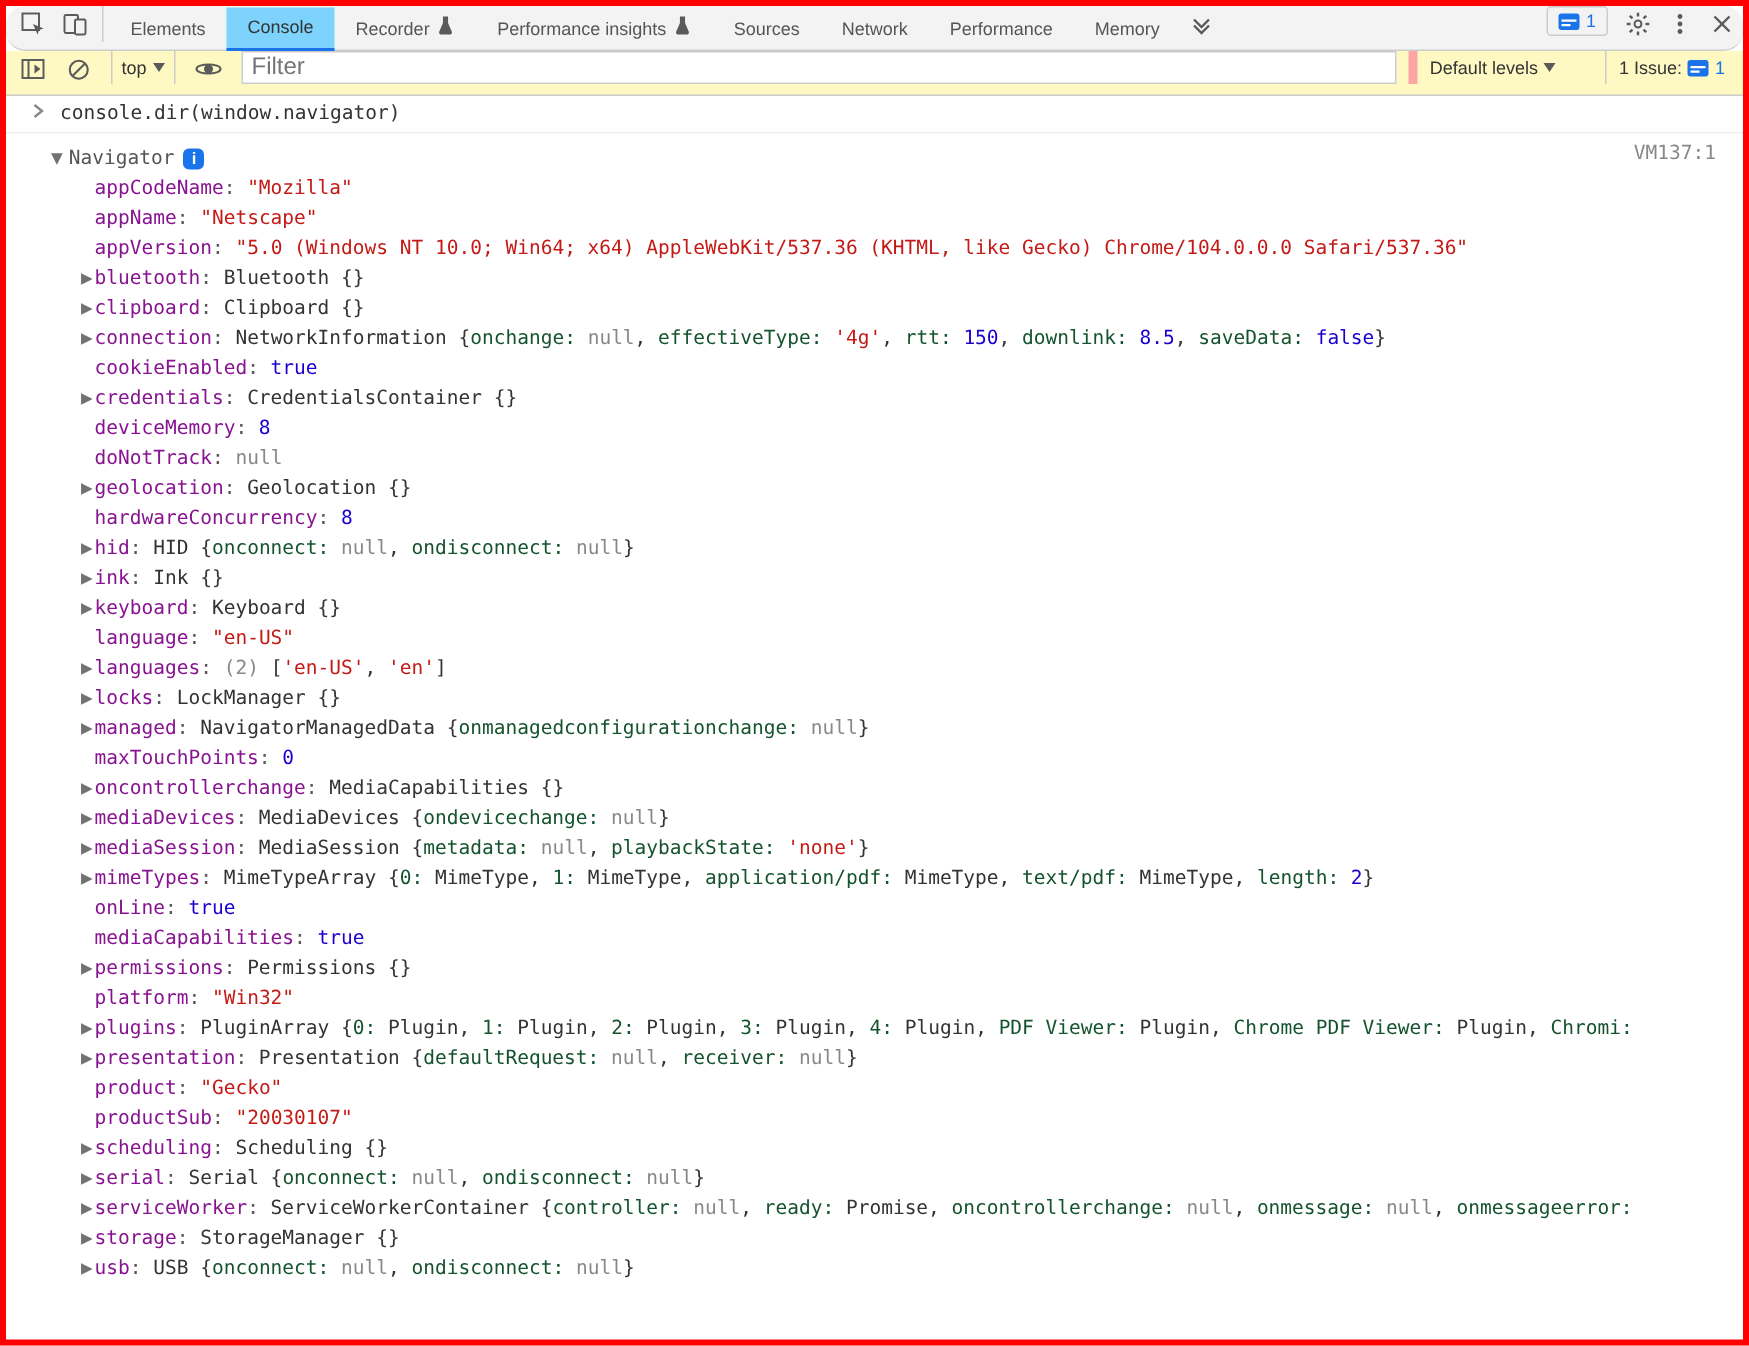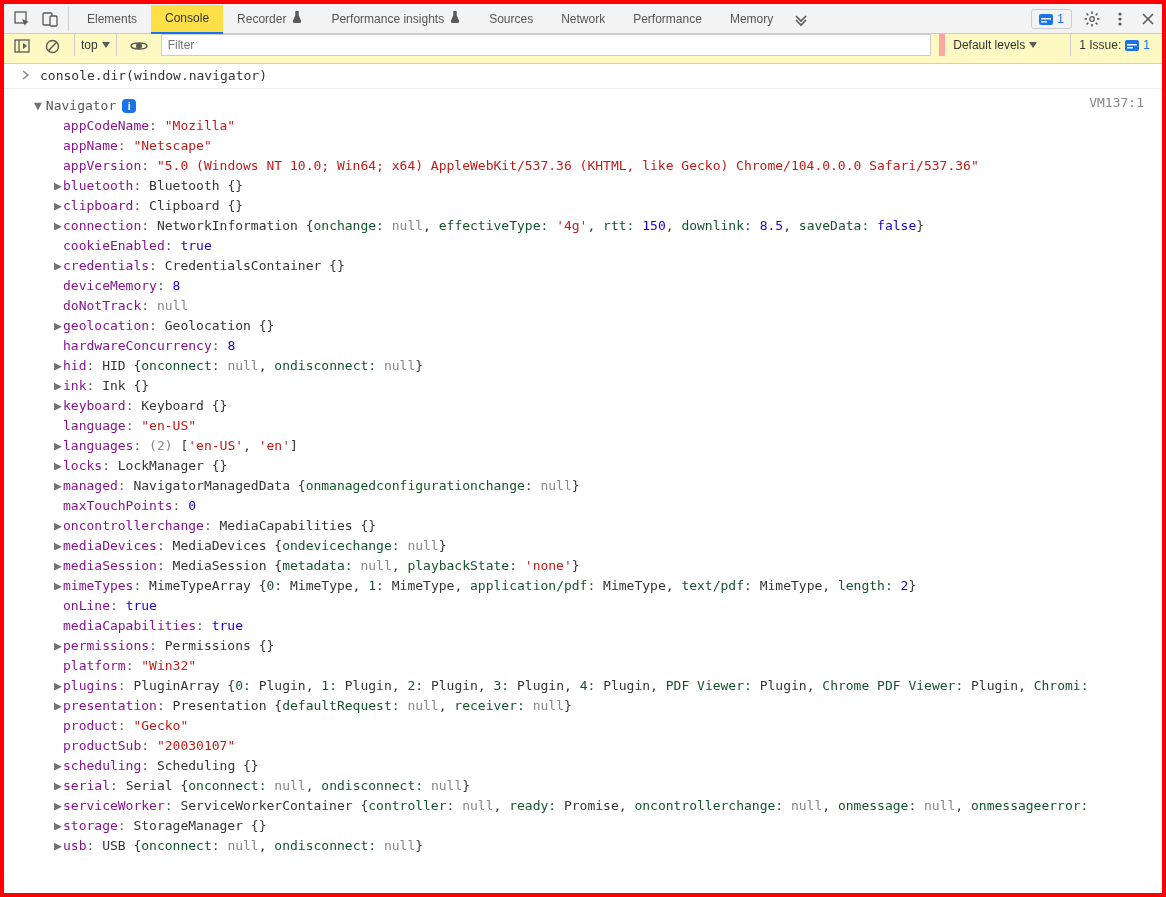--- a/index.html
+++ b/index.html
@@ -12,22 +12,23 @@
     width: 1166px;
     height: 897px;
     overflow: hidden;
     color: #333;
   }
   .toolbar {
     height: 30px;
     background: #f3f3f3;
     border-bottom: 1px solid #ccc;
     display: flex;
-    align-items: center;
+    align-items: flex-start;
     padding: 0 4px;
+    border-radius: 13px;
   }
   .tb-icon {
     width: 24px;
     height: 24px;
     display: flex;
     align-items: center;
     justify-content: center;
     color: #5a5a5a;
     cursor: pointer;
     margin: 0 2px;
@@ -40,21 +41,21 @@
     display: flex;
     align-items: center;
     color: #555;
     cursor: pointer;
     gap: 5px;
   }
   .tab.active {
     color: #333;
     border-bottom: 2px solid #1a73e8;
     margin-bottom: -1px;
-    background: #fde047;
+    background: #7dd3fc;
   }
   .flask {
     width: 12px; height: 12px; display:inline-block;
   }
   .spacer { flex: 1; }
   .issue-pill {
     height: 20px;
     padding: 0 7px;
     border: 1px solid #ccc;
     border-radius: 3px;
@@ -92,21 +93,21 @@
   .filter {
     flex: 1;
     margin: 0 6px;
   }
   .filter input {
     width: 100%;
     height: 22px;
     border: 1px solid #ccc;
     padding: 0 6px;
     font-family: inherit;
-    font-size: 12px;
+    font-size: 16px;
     color: #333;
     outline: none;
   }
   .levels {
     height: 22px;
     padding: 0 8px;
     border-left: 6px solid #fca5a5;
     display: flex;
     align-items: center;
     gap: 4px;

